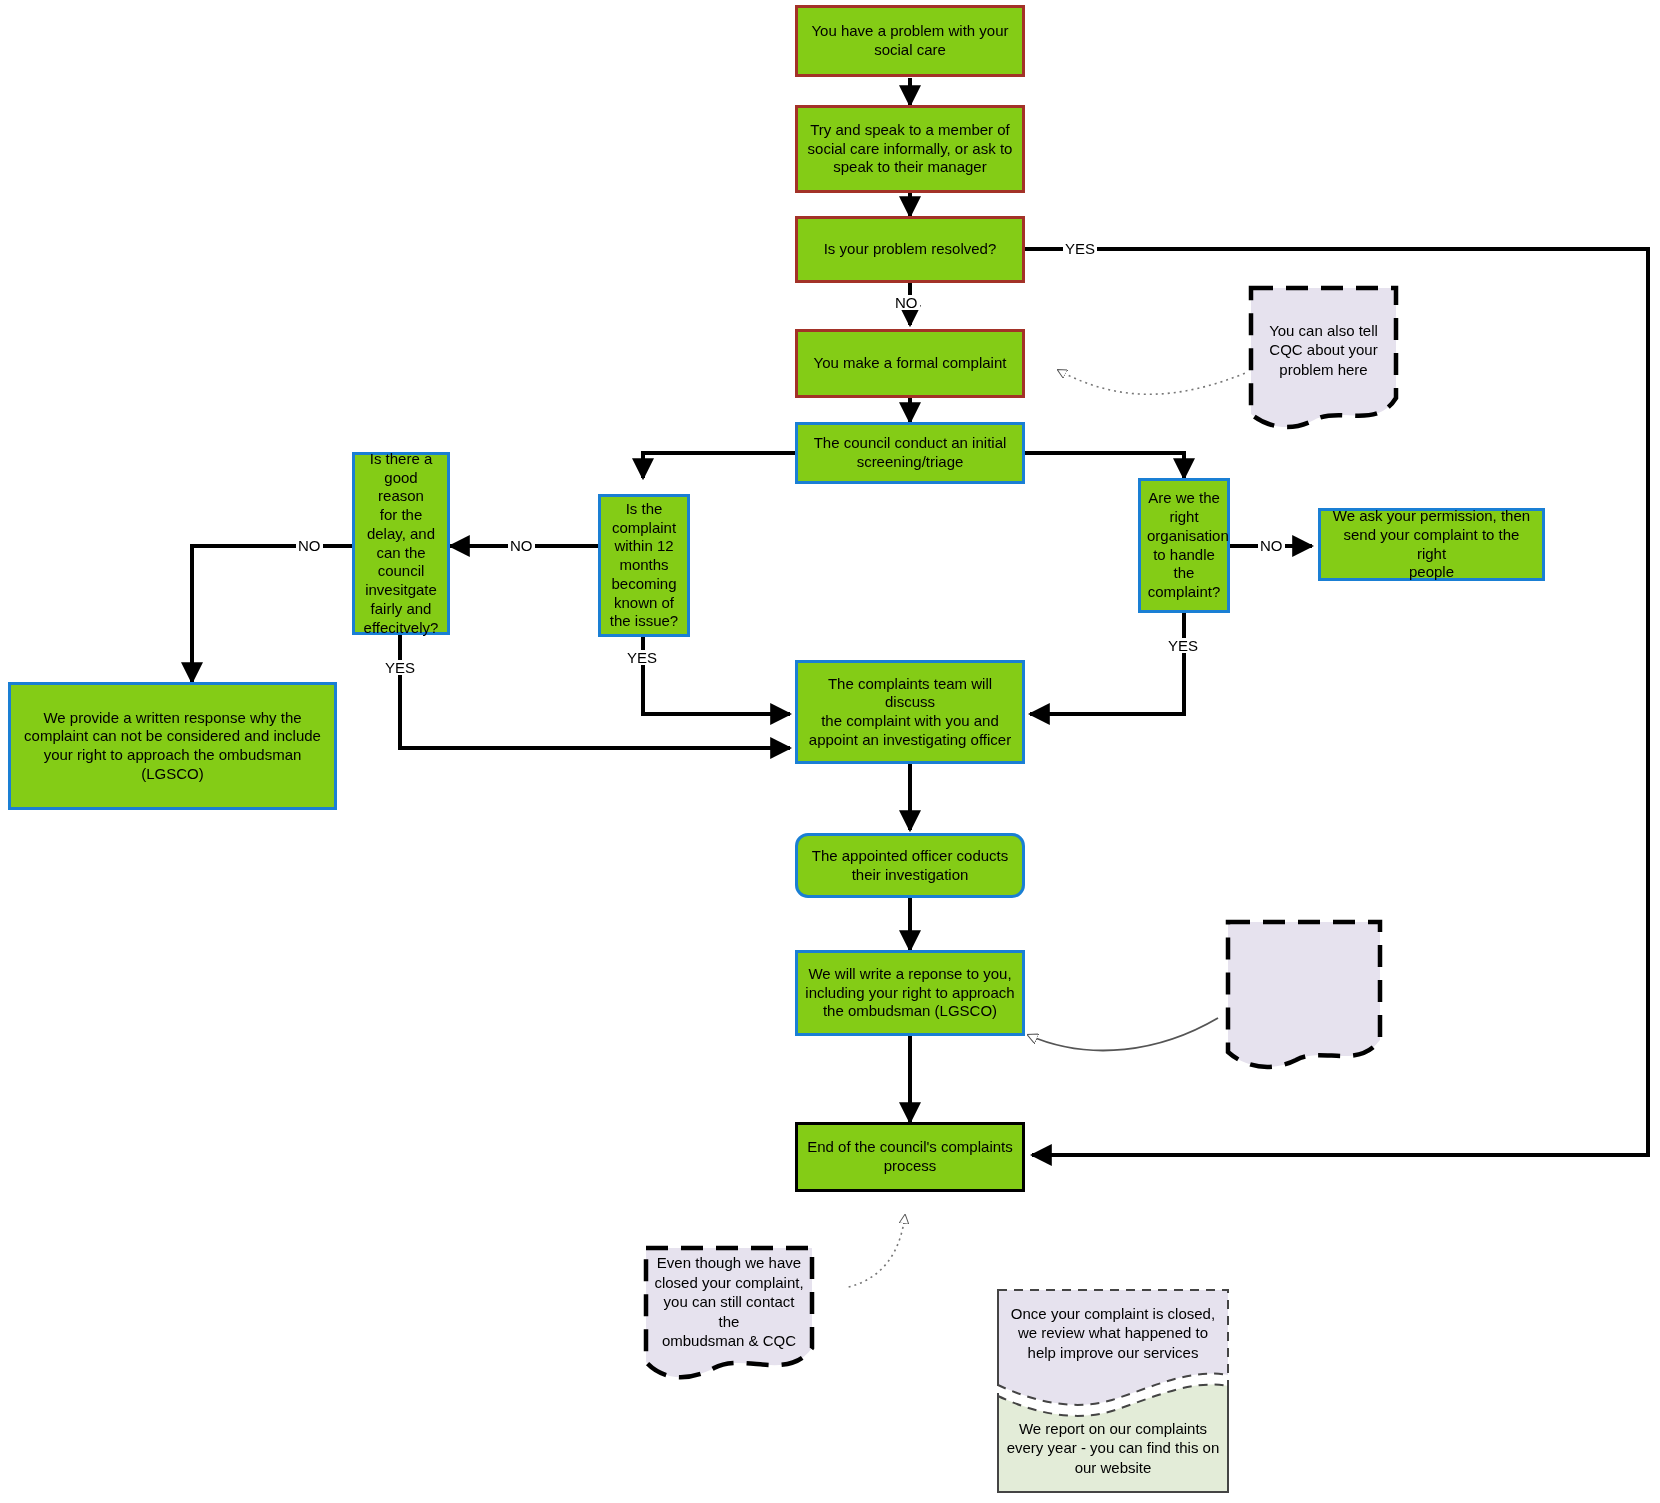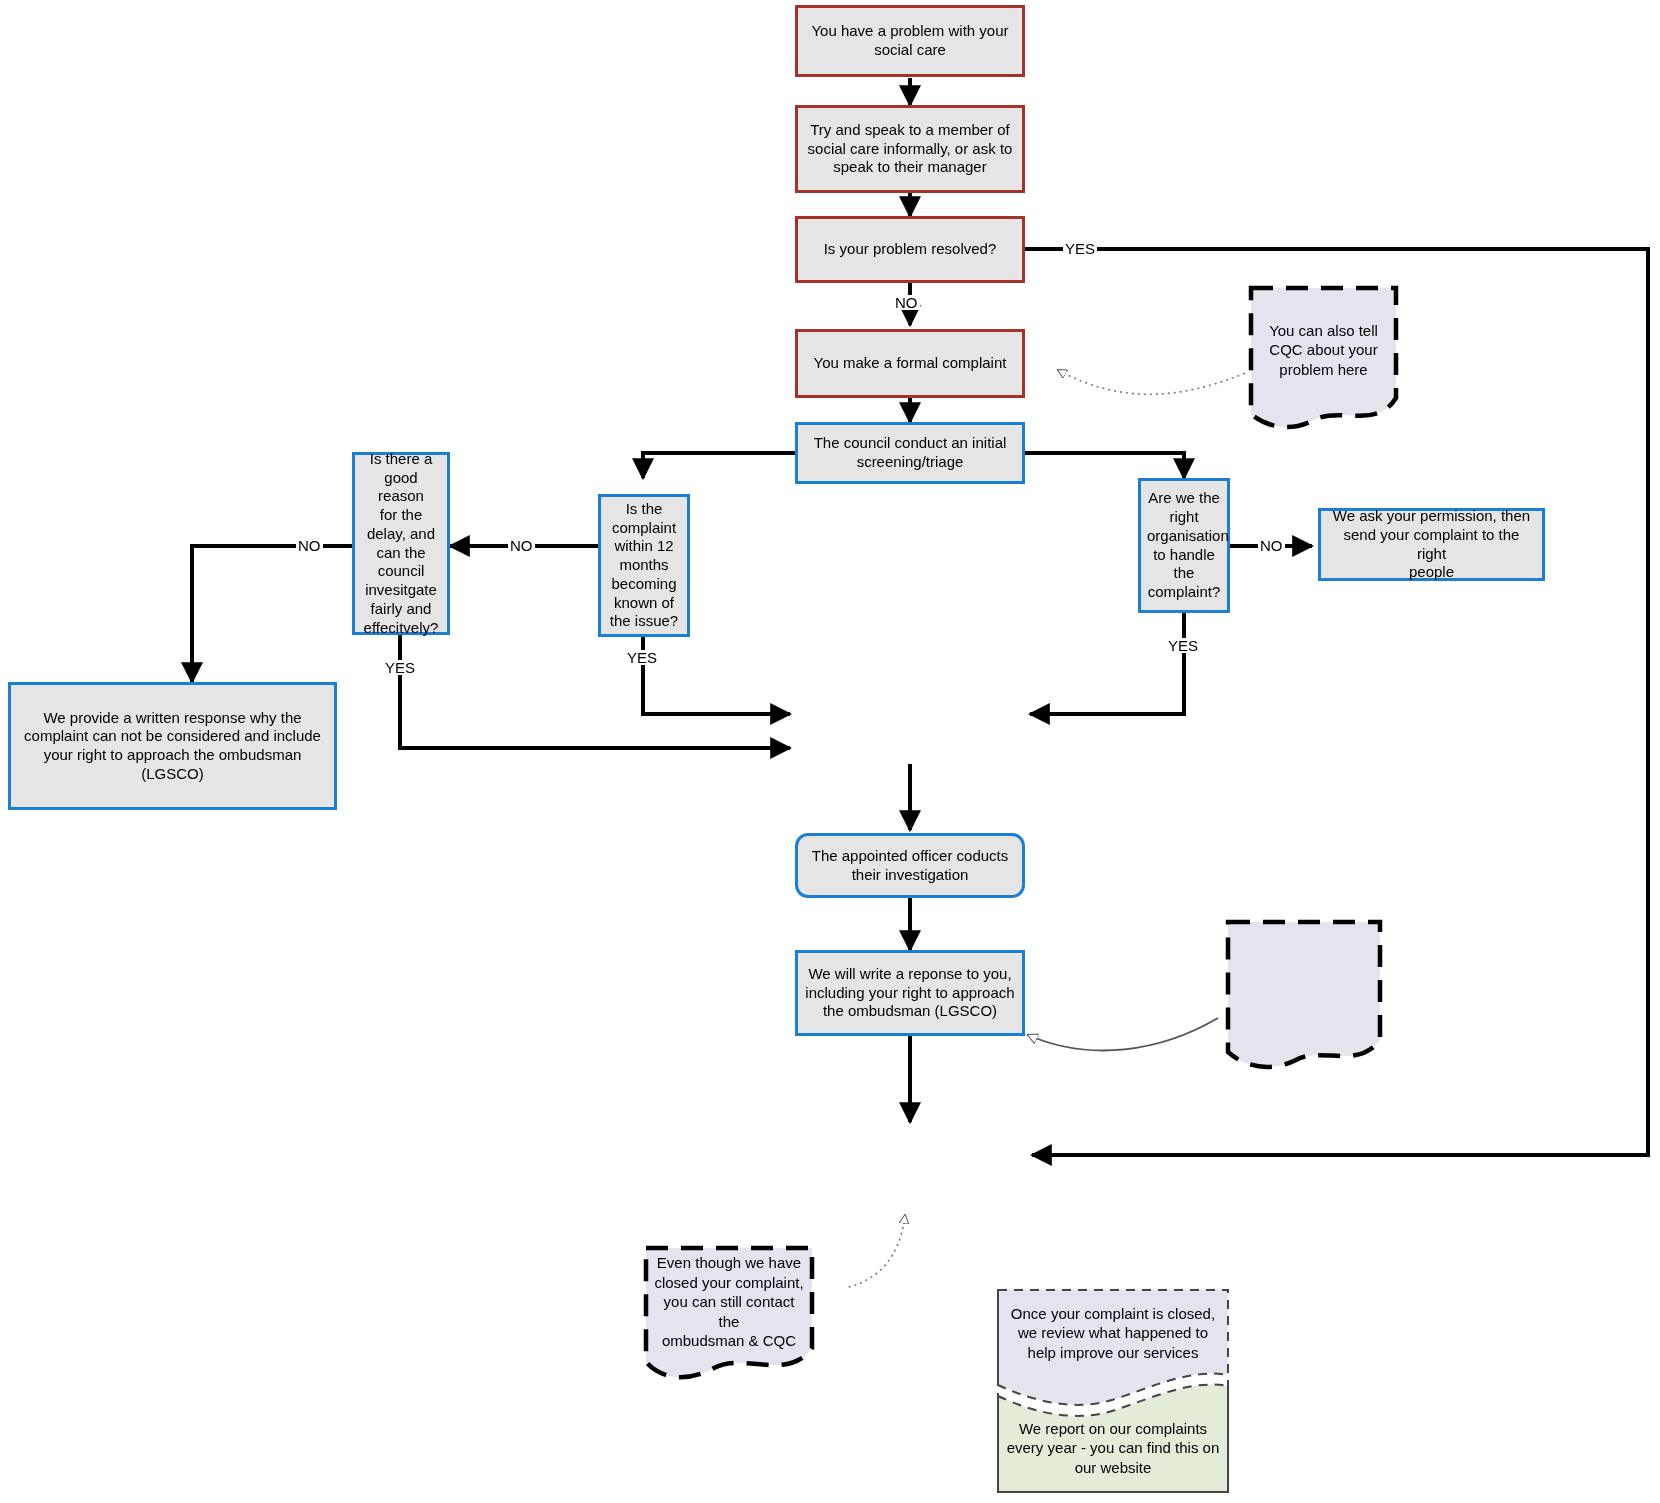--- a/index.html
+++ b/index.html
@@ -24,21 +24,21 @@
     width: 1660px;
     height: 1503px;
   }
   .node {
     position: absolute;
     box-sizing: border-box;
     display: flex;
     align-items: center;
     justify-content: center;
     text-align: center;
-    background: #e5e5e5;
+    background: #84cc16;
     color: #000000;
     font-size: 15px;
     line-height: 1.25;
     padding: 4px 6px;
   }
   .node.red {
     border: 3px solid #a33228;
   }
   .node.blue {
     border: 3px solid #1a7fd4;
@@ -194,32 +194,41 @@
 send your complaint to the right
 people</span>
   </div>
 
   <div class="node blue" style="left:8px; top:682px; width:329px; height:128px;">
     <span class="txt">We provide a written response why the
 complaint can not be considered and include
 your right to approach the ombudsman (LGSCO)</span>
   </div>
 
+  <div class="node blue" style="left:795px; top:660px; width:230px; height:104px;">
+    <span class="txt">The complaints team will discuss
+the complaint with you and
+appoint an investigating officer</span>
+  </div>
 
   <div class="node blue" style="left:795px; top:833px; width:230px; height:65px;border-radius:13px;">
     <span class="txt">The appointed officer coducts
 their investigation</span>
   </div>
 
   <div class="node blue" style="left:795px; top:950px; width:230px; height:86px;">
     <span class="txt">We will write a reponse to you,
 including your right to approach
 the ombudsman (LGSCO)</span>
   </div>
 
+  <div class="node black" style="left:795px; top:1122px; width:230px; height:70px;">
+    <span class="txt">End of the council's complaints
+process</span>
+  </div>
 
   <div class="edgelabel" style="left:1063px; top:241px;">YES</div>
   <div class="edgelabel" style="left:893px; top:295px;">NO</div>
   <div class="edgelabel" style="left:508px; top:538px;">NO</div>
   <div class="edgelabel" style="left:625px; top:650px;">YES</div>
   <div class="edgelabel" style="left:296px; top:538px;">NO</div>
   <div class="edgelabel" style="left:383px; top:660px;">YES</div>
   <div class="edgelabel" style="left:1258px; top:538px;">NO</div>
   <div class="edgelabel" style="left:1166px; top:638px;">YES</div>
 

